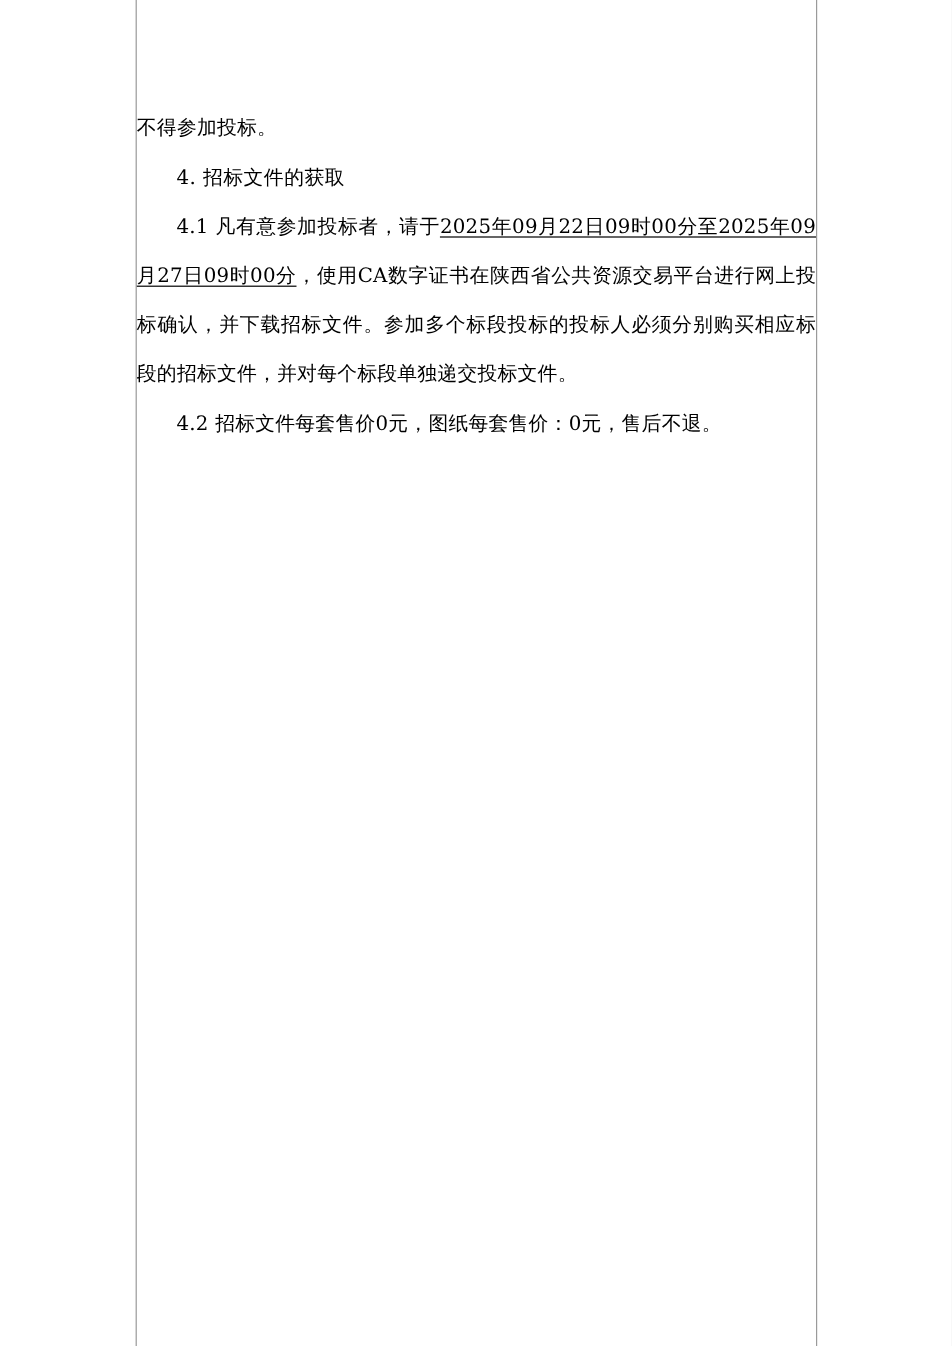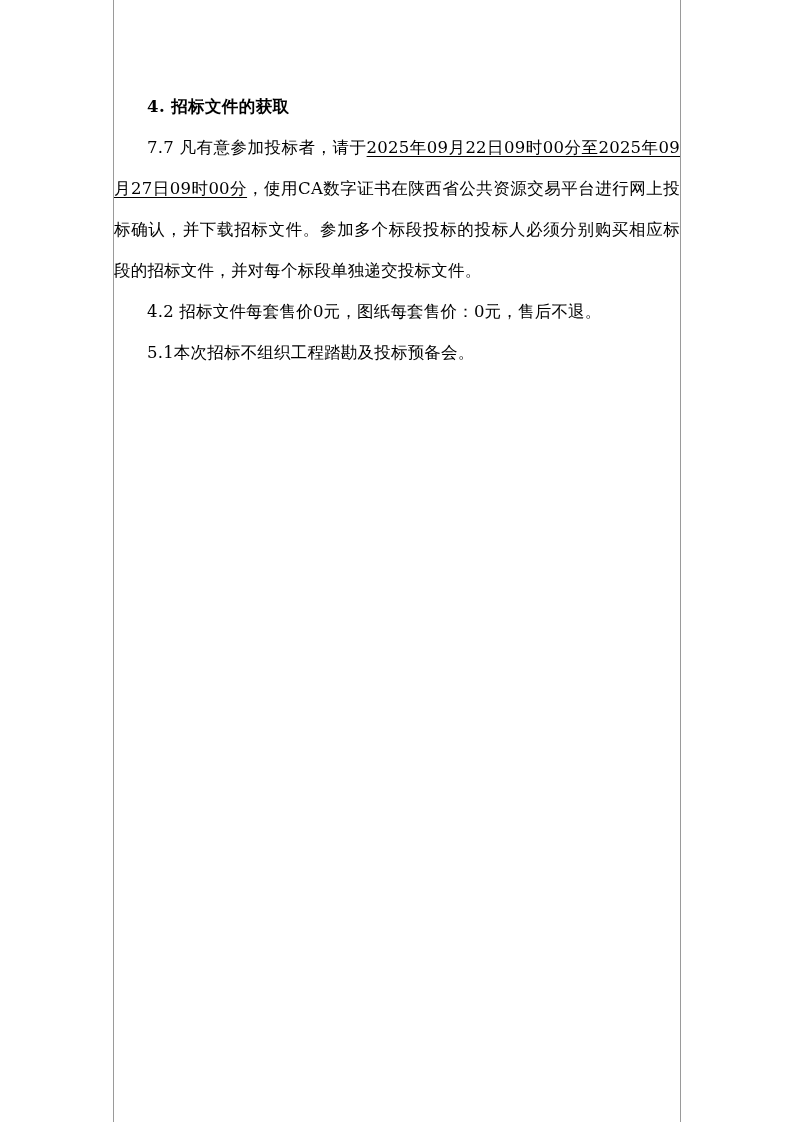--- a/index.html
+++ b/index.html
@@ -44,34 +44,34 @@
     font-size: 16.5px;
     line-height: 41px;
     text-align: justify;
     text-justify: inter-ideograph;
     letter-spacing: 0.2px;
   }
   p.indent {
     text-indent: 33px;
   }
   p.heading {
-    font-weight: bold;
+    font-weight: normal;
     text-indent: 33px;
     letter-spacing: 0.4px;
   }
   .u {
     text-decoration: underline;
     text-underline-offset: 3px;
   }
 </style>
 </head>
 <body>
 
 <div class="page">
   <div class="border-left"></div>
   <div class="border-right"></div>
   <div class="content">
+      <p id="para-no-bid"><span>不得参加投标。</span></p>
       <p id="heading-4" class="indent heading"><span>4. 招标文件的获取</span></p>
-      <p id="para-4-1" class="indent"><span>7.7  凡有意参加投标者，请于</span><span class="u">2025年09月22日09时00分至2025年09月27日09时00分</span><span>，使用CA数字证书在陕西省公共资源交易平台进行网上投标确认，并下载招标文件。参加多个标段投标的投标人必须分别购买相应标段的招标文件，并对每个标段单独递交投标文件。</span></p>
+      <p id="para-4-1" class="indent"><span>4.1  凡有意参加投标者，请于</span><span class="u">2025年09月22日09时00分至2025年09月27日09时00分</span><span>，使用CA数字证书在陕西省公共资源交易平台进行网上投标确认，并下载招标文件。参加多个标段投标的投标人必须分别购买相应标段的招标文件，并对每个标段单独递交投标文件。</span></p>
       <p id="para-4-2" class="indent"><span>4.2  招标文件每套售价0元，图纸每套售价：0元，售后不退。</span></p>
-      <p id="para-5-1" class="indent"><span>5.1本次招标不组织工程踏勘及投标预备会。</span></p>
     </div>
 </div>
 
 </body></html>

